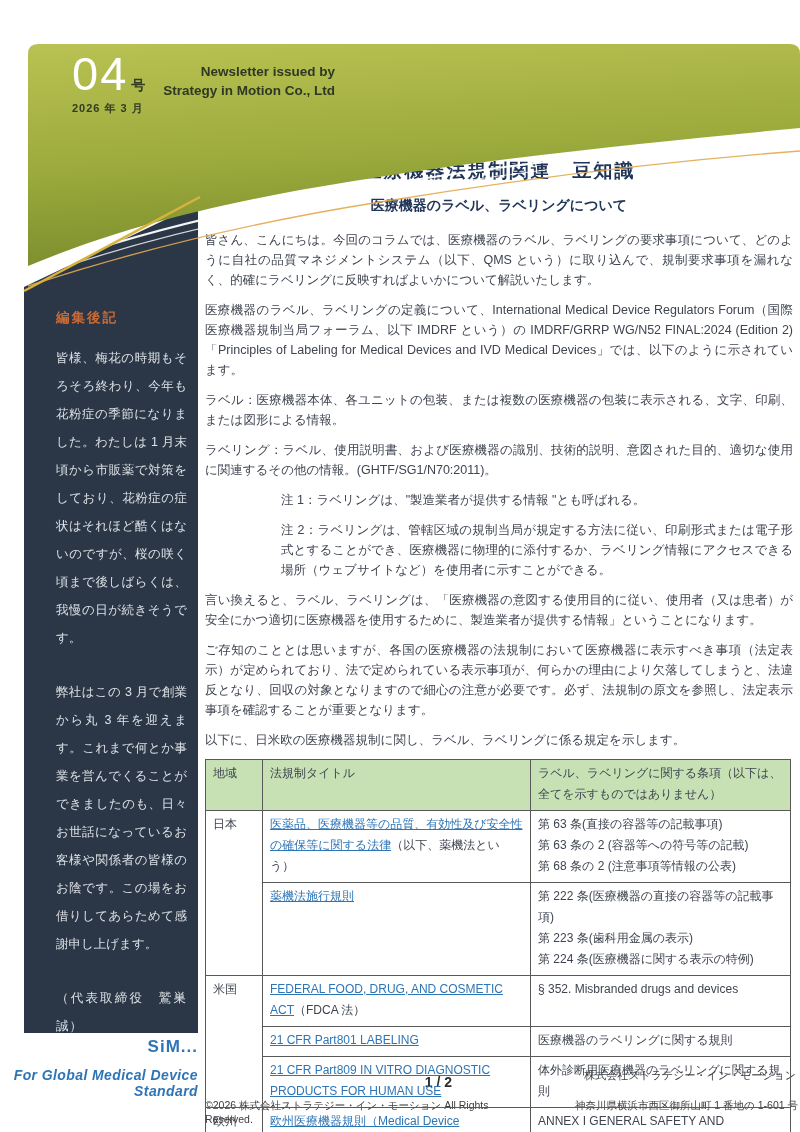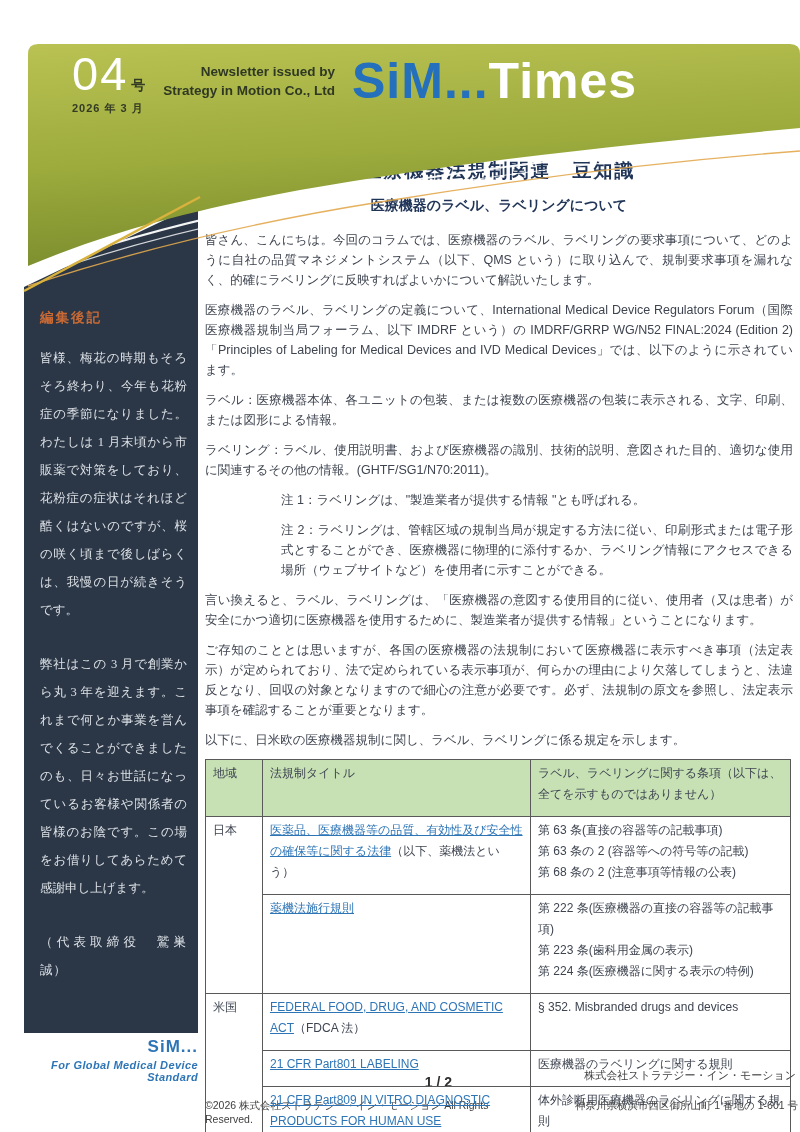--- a/index.html
+++ b/index.html
@@ -16,48 +16,48 @@
   .publisher{position:absolute;left:135px;top:62px;width:200px;text-align:right;z-index:4;
              font-size:13.5px;line-height:19px;color:#2f3823;font-weight:700;}
   .masthead{position:absolute;left:352px;top:52px;z-index:4;font-size:50px;font-weight:700;
             letter-spacing:1px;white-space:nowrap;}
   .mh-sim{color:#2470bd;}
   .mh-times{color:#ffffff;}
 
   
   .sidebar{position:absolute;left:24px;top:204px;width:174px;height:829px;background:#2b3747;
            z-index:1;clip-path:polygon(0 83px,100% 0,100% 100%,0 100%);}
-  .sb-inner{padding:100px 11px 0 16px;color:#dde1e6;font-size:12.5px;line-height:28px;
-            text-align:justify;font-family:Liberation Serif, serif;}
+  .sb-inner{padding:100px 11px 0 32px;color:#dde1e6;font-size:12.5px;line-height:28px;
+            text-align:justify;}
   .sb-heading{color:#c96a35;font-size:13.5px;font-weight:700;letter-spacing:2px;margin:0 0 12px 0;}
   .sb-para{margin:0 0 26px 0;}
   .sb-sig{margin:0;letter-spacing:1px;}
 
   
   .content{position:absolute;left:205px;top:158px;width:588px;z-index:2;color:#3e4450;}
   .a-title{margin:0;text-align:center;font-size:19px;font-weight:700;color:#1f3457;letter-spacing:2px;}
   .a-subtitle{margin:13px 0 0 0;text-align:center;font-size:14px;font-weight:700;color:#1f3457;}
   .para{margin:10px 0 0 0;font-size:12.5px;line-height:20px;text-align:justify;}
   .para.first{margin-top:15px;}
   .ind1{}
   .ind2{margin-left:76px;}
 
   
   table.reg{margin-top:9px;border-collapse:collapse;table-layout:fixed;width:586px;
             font-size:12px;line-height:21px;color:#3e4450;}
   table.reg th,table.reg td{border:1px solid #595959;vertical-align:top;text-align:left;
-            padding:3px 7px 11px 7px;font-weight:400;word-wrap:break-word;}
+            padding:3px 7px 5px 7px;font-weight:400;word-wrap:break-word;}
   table.reg th{background:#c7e1b5;}
   .law-link{color:#2e75b6;text-decoration:underline;cursor:pointer;}
   .law-suffix{color:#3e4450;}
 
   
   .logo-block{position:absolute;left:8px;top:1037px;width:190px;text-align:right;z-index:2;}
   .logo-sim{font-size:17px;font-weight:700;color:#2e75b6;letter-spacing:1px;}
-  .logo-tag{font-size:11px;font-style:italic;font-weight:700;color:#2e75b6;margin-top:2px;
+  .logo-tag{font-size:14px;font-style:italic;font-weight:700;color:#2e75b6;margin-top:10px;
             letter-spacing:.4px;}
   .link-btn{position:absolute;left:33px;top:1070px;width:167px;height:33px;background:#ffffff;
             border:2px solid #3f3f3f;font-family:inherit;font-size:14.5px;font-weight:700;
             color:#17365d;display:flex;align-items:center;justify-content:center;cursor:pointer;
             z-index:4;letter-spacing:.3px;}
   .page-ind{position:absolute;left:280px;top:1074px;width:172px;text-align:right;
             font-size:14px;font-weight:700;color:#2e2e2e;}
   .copyright{position:absolute;left:205px;top:1099px;width:322px;text-align:left;
             font-size:10.5px;color:#3e3e3e;}
   .company{position:absolute;right:4px;top:1068px;text-align:right;font-size:11px;color:#3e3e3e;}
@@ -86,23 +86,20 @@
   <div class="hdr-issue">
     <span class="issue-num">04</span><span class="issue-unit">号</span>
     <div class="issue-date">2026 年 3 月</div>
   </div>
 
   <div class="publisher">
     <div>Newsletter issued by</div>
     <div>Strategy in Motion Co., Ltd</div>
   </div>
 
-  <div class="masthead">
-    <span class="mh-sim">SiM...</span><span class="mh-times">Times</span>
-  </div>
 
   <aside class="sidebar">
     <div class="sb-inner">
       <h3 class="sb-heading">編集後記</h3>
       <div id="sidebar-paras">
           <p class="sb-para">皆様、梅花の時期もそろそろ終わり、今年も花粉症の季節になりました。わたしは 1 月末頃から市販薬で対策をしており、花粉症の症状はそれほど酷くはないのですが、桜の咲く頃まで後しばらくは、我慢の日が続きそうです。</p>
           <p class="sb-para">弊社はこの 3 月で創業から丸 3 年を迎えます。これまで何とか事業を営んでくることができましたのも、日々お世話になっているお客様や関係者の皆様のお陰です。この場をお借りしてあらためて感謝申し上げます。</p>
         </div>
       <p class="sb-sig">（代表取締役　鷲巣　誠）</p>
     </div>

